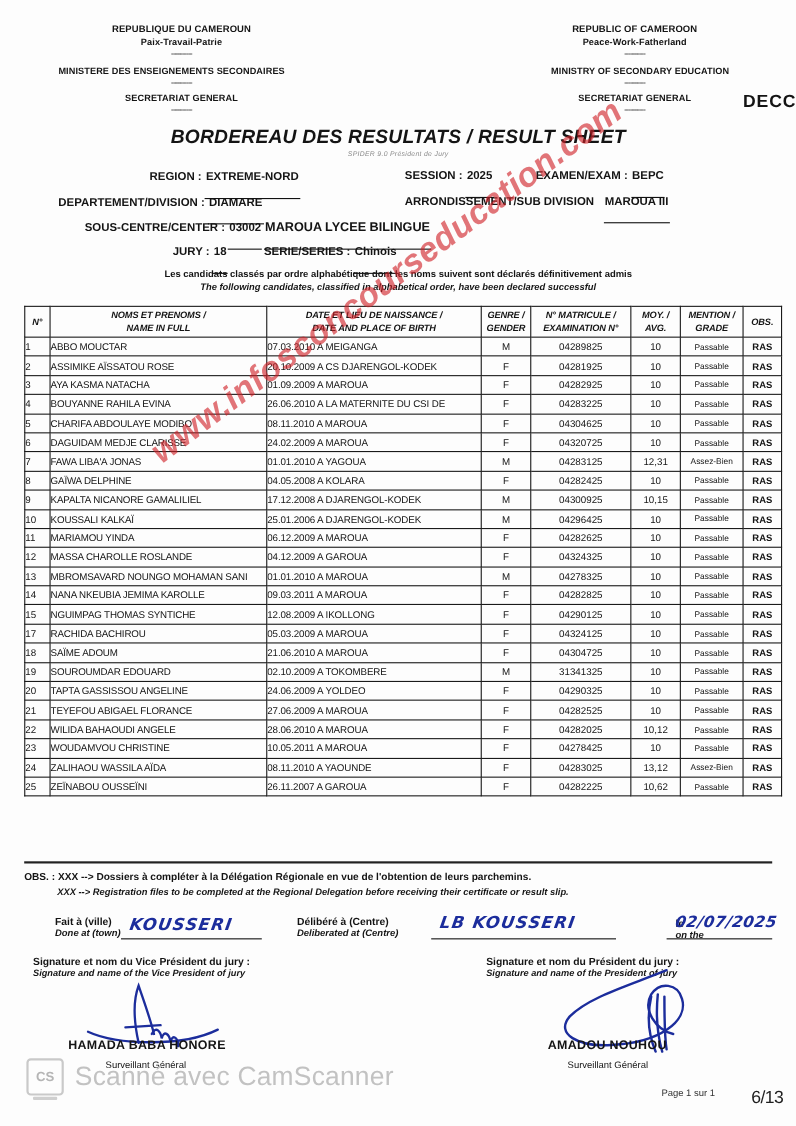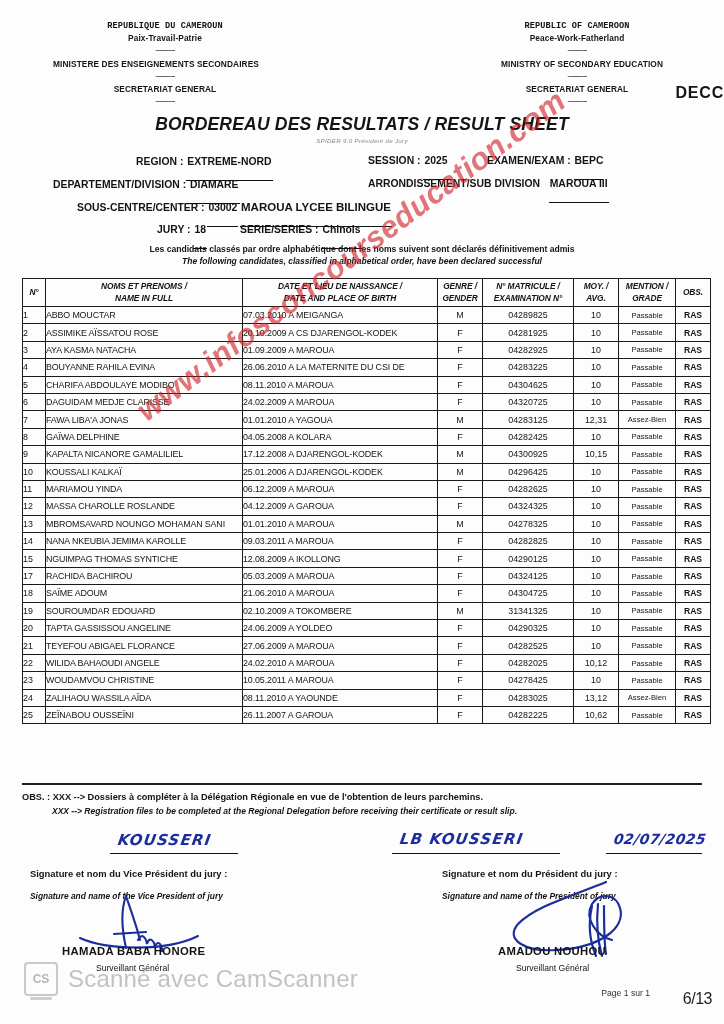--- a/index.html
+++ b/index.html
@@ -33,21 +33,21 @@
   .hdr-col {
     position: absolute;
     text-align: center;
     font-size: 8.3px;
     font-weight: bold;
     letter-spacing: .1px;
     line-height: 1.45;
   }
   .hdr-left  { left: 40px;  top: 20px; width: 250px; }
   .hdr-right { right: 22px; top: 20px; width: 250px; }
-  .hdr-line1 { font-size: 8.6px; font-family: Liberation Mono, monospace; }
+  .hdr-line1 { font-size: 8.6px; }
   .hdr-sep {
     font-size: 7px;
     letter-spacing: -.6px;
     color: #555;
     margin: 1px 0 2px;
   }
   .hdr-left .ministry  { margin-left: -18px; }
   .hdr-right .ministry { margin-right: -10px; }
 
   .decc {
@@ -233,21 +233,21 @@
     width: 300px;
   }
   .sig-l { left: 30px; }
   .sig-r { left: 442px; }
   .sig .fr { font-weight: bold; display: block; }
   .sig .en {
     font-style: italic;
     font-weight: bold;
     font-size: 8.4px;
     display: block;
-    margin-top: 12px;
+    margin-top: 0;
   }
   .sig-name {
     position: absolute;
     top: 945px;
     font-size: 11.3px;
     font-weight: bold;
     letter-spacing: .3px;
   }
   .sn-l { left: 62px; }
   .sn-r { left: 498px; }
@@ -654,21 +654,21 @@
             <td class="c-birth">27.06.2009 A MAROUA</td>
             <td class="c-gen">F</td>
             <td class="c-mat">04282525</td>
             <td class="c-moy">10</td>
             <td class="c-ment">Passable</td>
             <td class="c-obs">RAS</td>
           </tr>
           <tr>
             <td class="c-num">22</td>
             <td class="c-name">WILIDA BAHAOUDI ANGELE</td>
-            <td class="c-birth">24.02.2010 A MAROUA</td>
+            <td class="c-birth">28.06.2010 A MAROUA</td>
             <td class="c-gen">F</td>
             <td class="c-mat">04282025</td>
             <td class="c-moy">10,12</td>
             <td class="c-ment">Passable</td>
             <td class="c-obs">RAS</td>
           </tr>
           <tr>
             <td class="c-num">23</td>
             <td class="c-name">WOUDAMVOU CHRISTINE</td>
             <td class="c-birth">10.05.2011 A MAROUA</td>
@@ -703,20 +703,34 @@
   </div>
 
   <div class="foot-rule"></div>
 
   <div class="obs">
     <span class="obs-lbl">OBS. :</span>
     <span class="obs-fr">XXX --&gt; Dossiers à compléter à la Délégation Régionale en vue de l'obtention de leurs parchemins.</span>
     <span class="obs-en">XXX --&gt; Registration files to be completed at the Regional Delegation before receiving their certificate or result slip.</span>
   </div>
 
+  <div class="fields">
+    <div class="fld f-ville">
+      <span class="fr">Fait à (ville)</span>
+      <span class="en">Done at (town)</span>
+    </div>
+    <div class="fld f-delib">
+      <span class="fr">Délibéré à (Centre)</span>
+      <span class="en">Deliberated at (Centre)</span>
+    </div>
+    <div class="fld f-le">
+      <span class="fr">le</span>
+      <span class="en">on the</span>
+    </div>
+  </div>
 
   <div class="underline u-ville"></div>
   <div class="underline u-delib"></div>
   <div class="underline u-date"></div>
 
   <div class="hand h-ville">KOUSSERI</div>
   <div class="hand h-delib">LB KOUSSERI</div>
   <div class="hand h-date">02/07/2025</div>
 
   <div class="sig sig-l">

